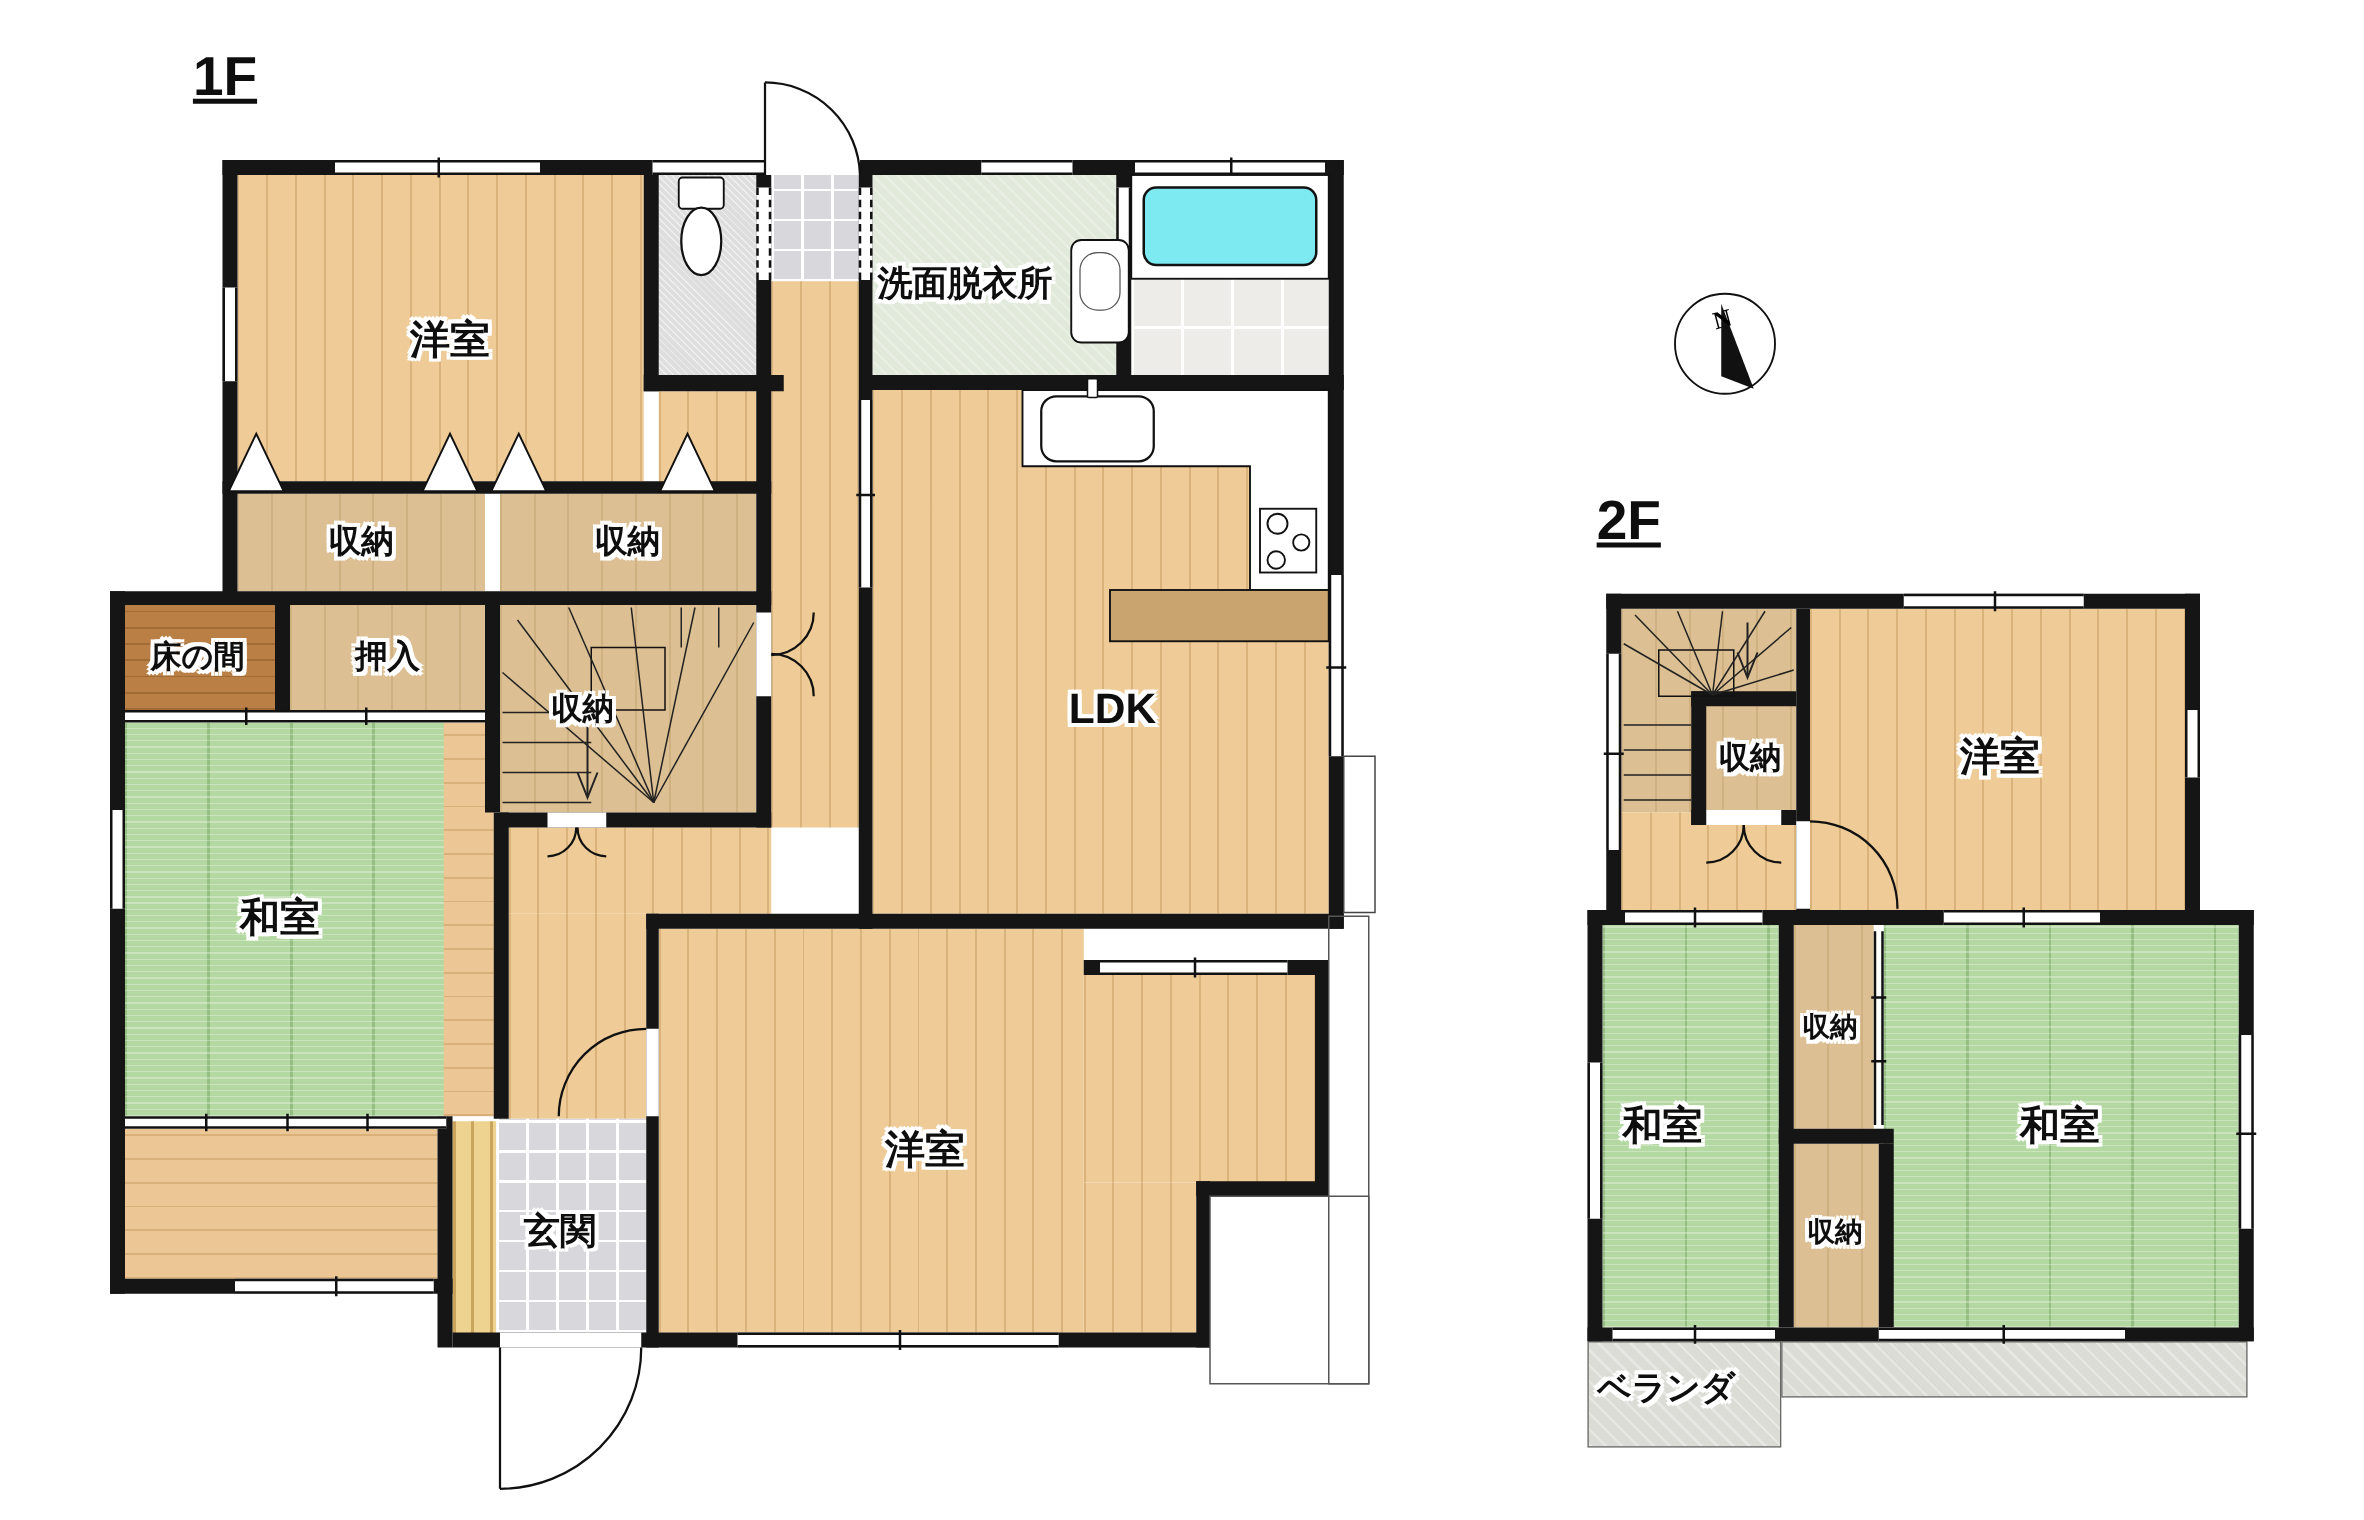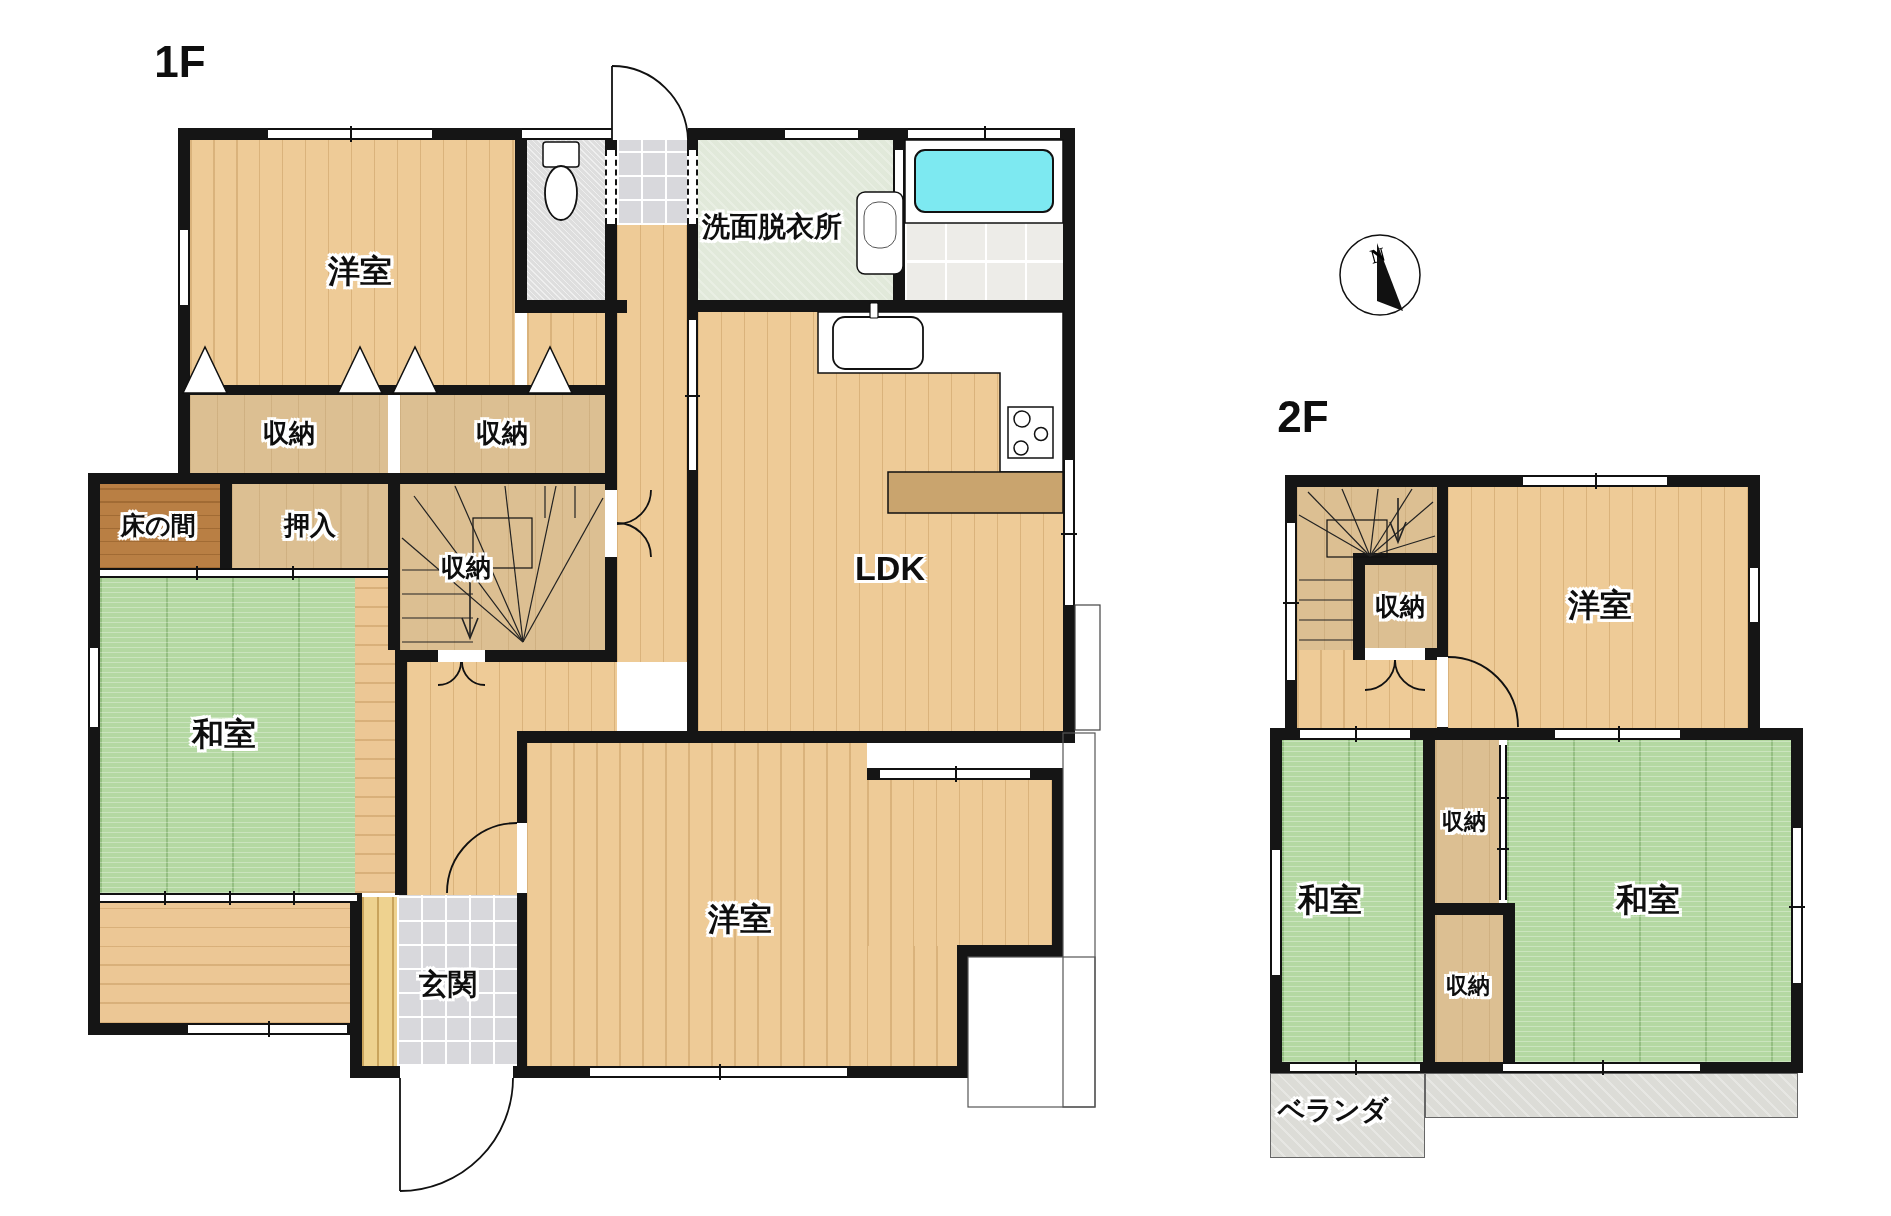--- a/index.html
+++ b/index.html
@@ -242,33 +242,33 @@
       <path d="M438,685 A23,23 0 0 0 461,662" fill="none" stroke="#111" stroke-width="1.8"></path>
       <path d="M485,685 A23,23 0 0 1 462,662" fill="none" stroke="#111" stroke-width="1.8"></path>
       <path d="M447,893 A70,70 0 0 1 517,823" fill="none" stroke="#111" stroke-width="1.8"></path>
       <path d="M1518,727 A70,70 0 0 0 1448,657" fill="none" stroke="#111" stroke-width="1.8"></path>
       <path d="M1365,690 A30,30 0 0 0 1395,660" fill="none" stroke="#111" stroke-width="1.8"></path>
       <path d="M1425,690 A30,30 0 0 1 1395,660" fill="none" stroke="#111" stroke-width="1.8"></path>
       <circle cx="1380" cy="275" r="40" fill="#fff" stroke="#111" stroke-width="1.5"></circle>
       <polygon points="1377,243 1403,311 1377,301" fill="#111"></polygon>
       <text x="1378" y="262" text-anchor="middle" font-size="20" font-weight="bold" font-family="&quot;Liberation Serif&quot;,serif" transform="rotate(-15 1378 256)">N</text>
     </svg>
-    <div class="lbl" style="left: 180px; top: 62px; font-size: 44px;">1F</div>
+    <div class="lbl" style="left: 180px; top: 62px; font-size: 44px; text-decoration: underline;">1F</div>
     <div class="lbl" style="left: 360px; top: 272px; font-size: 32px;">洋室</div>
     <div class="lbl" style="left: 289px; top: 433px; font-size: 26px;">収納</div>
     <div class="lbl" style="left: 502px; top: 433px; font-size: 26px;">収納</div>
     <div class="lbl" style="left: 158px; top: 525px; font-size: 25px;">床の間</div>
     <div class="lbl" style="left: 310px; top: 525px; font-size: 26px;">押入</div>
     <div class="lbl" style="left: 466px; top: 567px; font-size: 25px;">収納</div>
     <div class="lbl" style="left: 224px; top: 735px; font-size: 32px;">和室</div>
     <div class="lbl" style="left: 890px; top: 568px; font-size: 34px;">LDK</div>
     <div class="lbl" style="left: 772px; top: 227px; font-size: 28px;">洗面脱衣所</div>
     <div class="lbl" style="left: 448px; top: 985px; font-size: 29px;">玄関</div>
     <div class="lbl" style="left: 740px; top: 920px; font-size: 32px;">洋室</div>
-    <div class="lbl" style="left: 1303px; top: 417px; font-size: 44px;">2F</div>
+    <div class="lbl" style="left: 1303px; top: 417px; font-size: 44px; text-decoration: underline;">2F</div>
     <div class="lbl" style="left: 1400px; top: 606px; font-size: 25px;">収納</div>
     <div class="lbl" style="left: 1600px; top: 606px; font-size: 32px;">洋室</div>
     <div class="lbl" style="left: 1330px; top: 901px; font-size: 32px;">和室</div>
     <div class="lbl" style="left: 1464px; top: 822px; font-size: 22px;">収納</div>
     <div class="lbl" style="left: 1468px; top: 986px; font-size: 22px;">収納</div>
     <div class="lbl" style="left: 1648px; top: 901px; font-size: 32px;">和室</div>
     <div class="lbl" style="left: 1333px; top: 1110px; font-size: 27px;">ベランダ</div>
   </div>
 
 </body></html>

